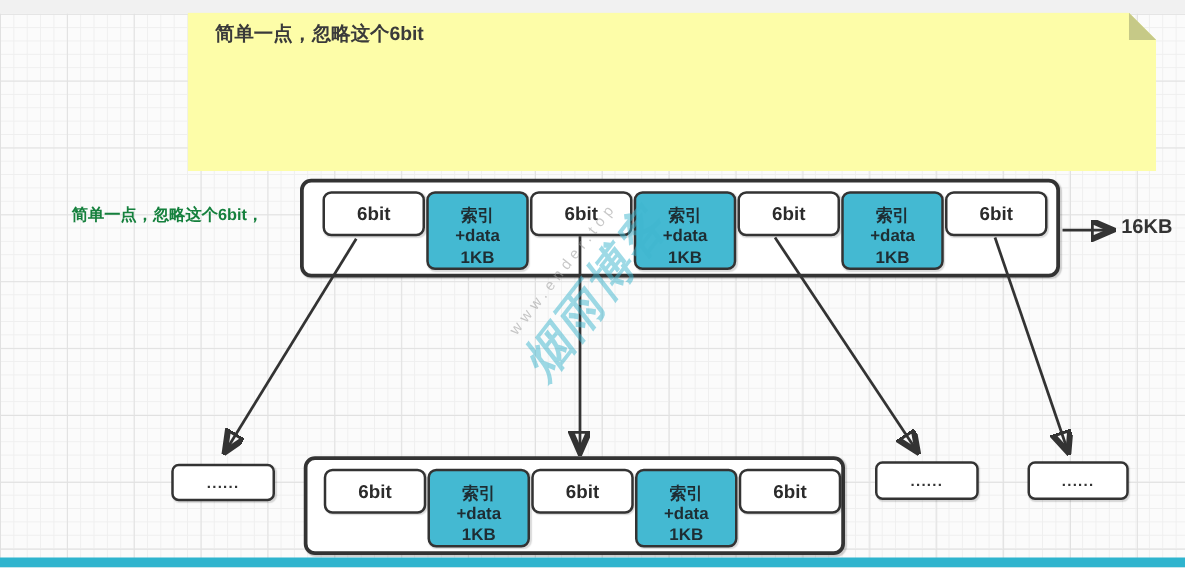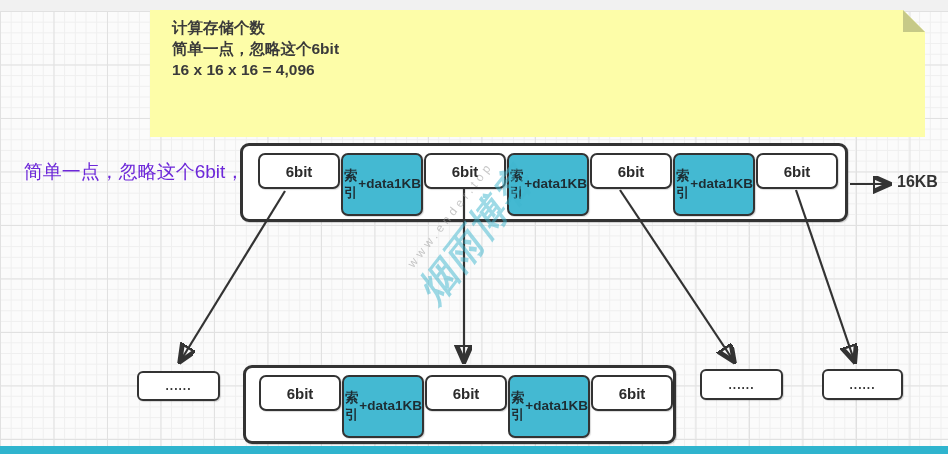--- a/index.html
+++ b/index.html
@@ -33,39 +33,39 @@
     font-size:15.5px;font-weight:bold;color:#3a3a3a;line-height:21px;
   }
   .note-fold{
     position:absolute;left:903px;top:10px;width:22px;height:22px;
     background:#c6c987;z-index:21;
     clip-path:polygon(0 0,100% 100%,0 100%);
   }
   
   .side-label{
     position:absolute;left:18px;top:162px;width:232px;z-index:20;
-    text-align:center;font-size:19px;font-weight:normal;color:#6d28d9;line-height:20px;
+    text-align:center;font-size:13px;font-weight:bold;color:#15803d;line-height:20px;
   }
   
   .node{
     position:absolute;background:#fff;border:3px solid #333;border-radius:9px;
     box-sizing:border-box;z-index:10;box-shadow:1px 1px 1px rgba(0,0,0,.18);
   }
   .node.root{left:240px;top:143px;width:608px;height:79px;}
   .node.leaf{left:243px;top:365px;width:433px;height:79px;}
   .cells{display:flex;gap:1px;align-items:flex-start;padding:7px 0 0 15px;}
   .cell{
     width:82px;flex:none;box-sizing:border-box;
     border:2.5px solid #333;border-radius:7px;background:#fff;
     display:flex;align-items:center;justify-content:center;
     font-weight:bold;color:#2b2b2b;box-shadow:1px 1px 1px rgba(0,0,0,.15);
   }
   .cell.bit{height:36px;font-size:15px;}
   .cell.data{
-    height:63px;background:#44b9d2;flex-direction:row;
+    height:63px;background:#44b9d2;flex-direction:column;
     font-size:13.5px;line-height:16.5px;text-align:center;color:#1e2d33;justify-content:flex-end;
   }
   
   .dots-box{
     position:absolute;background:#fff;border:2.5px solid #333;border-radius:6px;
     box-sizing:border-box;z-index:10;display:flex;align-items:center;justify-content:center;
     font-size:12px;font-weight:bold;color:#333;letter-spacing:1px;
     box-shadow:1px 1px 1px rgba(0,0,0,.15);
   }
   .dots-1{left:137px;top:371px;width:83px;height:30px;}
@@ -92,23 +92,21 @@
     color:#3fb6cf;opacity:.5;font-size:38px;font-weight:900;font-style:italic;
     white-space:nowrap;letter-spacing:2px;
   }
 </style>
 </head>
 <body>
 
 <div class="grid"></div>
 
 <div class="note">
-  <div>计算存储个数</div>
   <div>简单一点，忽略这个6bit</div>
-  <div>16 x 16 x 16 = 4,096</div>
 </div>
 <div class="note-fold"></div>
 
 <div class="side-label">
   <div>简单一点，忽略这个6bit，</div>
 </div>
 
 <div class="node root">
   <div class="cells">
     <div class="cell bit">

